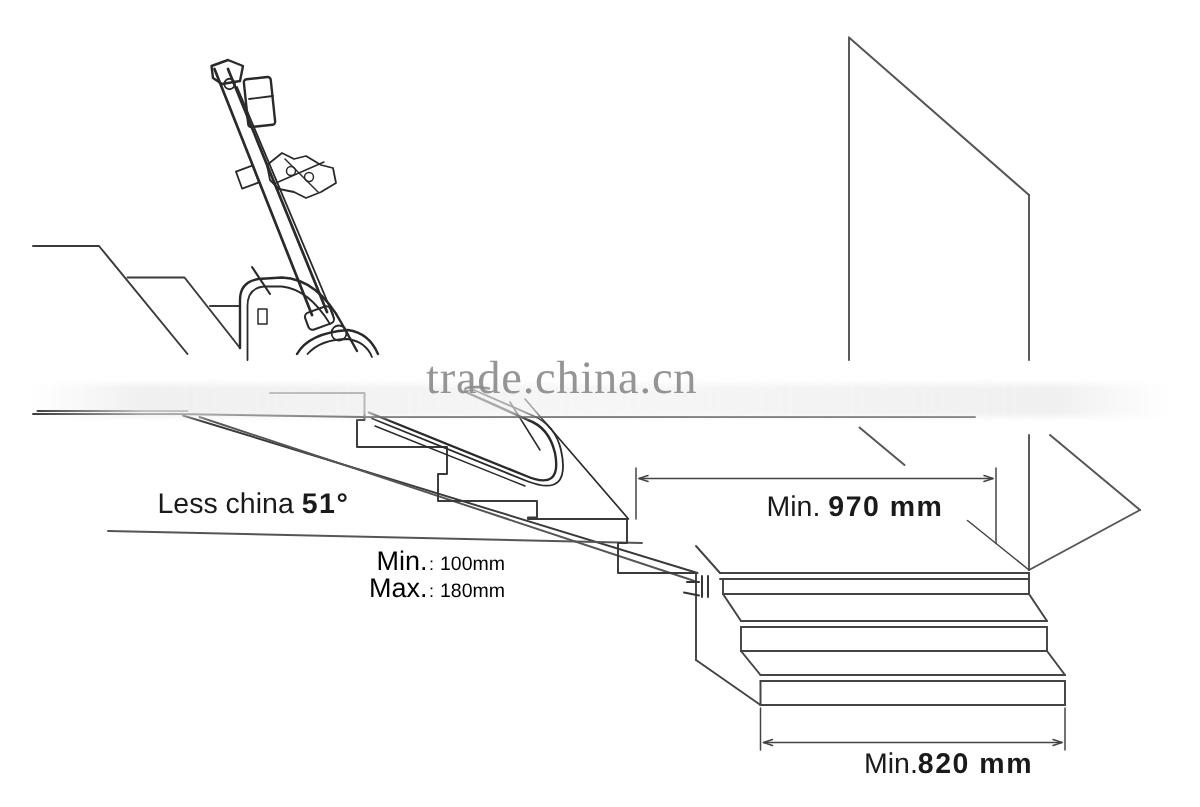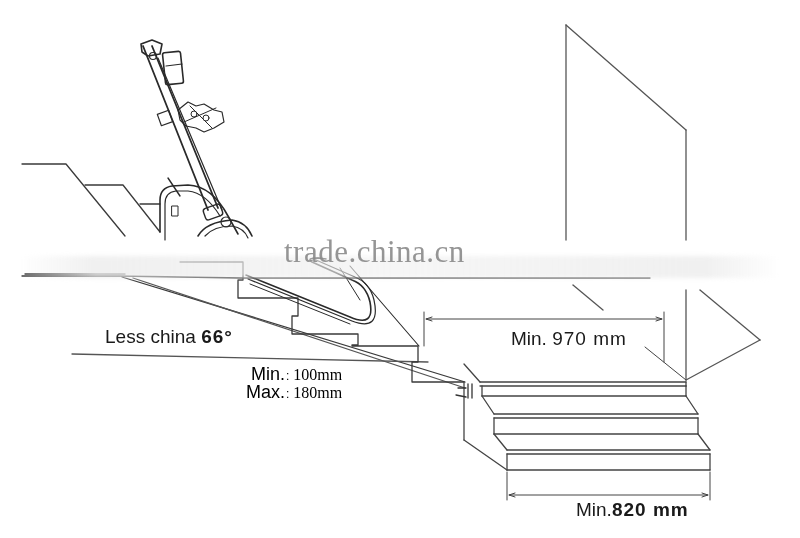--- a/index.html
+++ b/index.html
@@ -2,28 +2,28 @@
 <html><head>
   <meta charset="utf-8">
   <style>
     html, body { margin: 0; padding: 0; background: #ffffff; }
     body { width: 800px; height: 538px; position: relative; overflow: hidden; font-family: "Liberation Sans", sans-serif; }
     #diagram { position: absolute; left: 0; top: 0; width: 800px; height: 538px; }
     .lbl { position: absolute; color: #1a1a1a; white-space: nowrap; line-height: 1; }
     .lbl-angle { left: 105px; top: 327px; font-size: 19px; }
     .lbl-angle .num { font-weight: bold; letter-spacing: 1px; }
     .lbl-min970 { left: 511px; top: 329px; font-size: 19px; }
-    .lbl-min970 .num { font-weight: normal; letter-spacing: 1px; }
+    .lbl-min970 .num { font-weight: bold; letter-spacing: 1px; }
     .lbl-min820 { left: 576px; top: 500px; font-size: 19px; }
     .lbl-min820 .num { font-weight: bold; letter-spacing: 1px; }
     .riser { position: absolute; left: 227px; top: 366px; font-size: 18px; line-height: 16px; }
     .riser .row { display: flex; align-items: baseline; }
     .riser .key { width: 58px; text-align: right; display: inline-block; }
     .riser .sep { font-size: 12px; margin: 0 4px 0 1px; }
-    .riser .val { font-family: Liberation Serif, serif; font-size: 16px; }
+    .riser .val { font-family: Liberation Sans, sans-serif; font-size: 13px; }
     .watermark { position: absolute; left: 284px; top: 236px; font-size: 31px; color: #8a8a8a; font-weight: normal; letter-spacing: 0.5px; opacity: 0.9; font-family: Liberation Serif, serif; }
     .wm-band { position: absolute; left: 20px; top: 256px; width: 760px; height: 22px; background: linear-gradient(90deg, rgba(230,230,230,0) 0%, rgba(236,236,236,0.8) 10%, rgba(240,240,240,0.6) 50%, rgba(236,236,236,0.8) 90%, rgba(230,230,230,0) 100%); filter: blur(2px); }
   </style>
 </head>
 <body>
 
 <svg id="diagram" viewBox="0 0 800 538" width="800" height="538" xmlns="http://www.w3.org/2000/svg">
   <g fill="none" stroke="#3a3a3a" stroke-width="1.3" stroke-linejoin="round" stroke-linecap="round">
 
     <g>
@@ -139,21 +139,21 @@
       <polyline points="515,493 509,495 515,497"></polyline>
       <polyline points="702,493 708,495 702,497"></polyline>
     </g>
   </g>
 </svg>
 
 <div class="wm-band"></div>
 <div class="lbl watermark">trade.china.cn</div>
 
 <div class="lbl lbl-angle">
-  <span>Less china </span><span class="num">66°</span>
+  <span>Less china </span><span class="num">51°</span>
 </div>
 
 <div class="riser">
   <div class="row">
     <span class="key">Min.</span>
       <span class="sep">:</span>
       <span class="val">100mm</span>
   </div>
   <div class="row">
     <span class="key">Max.</span>

